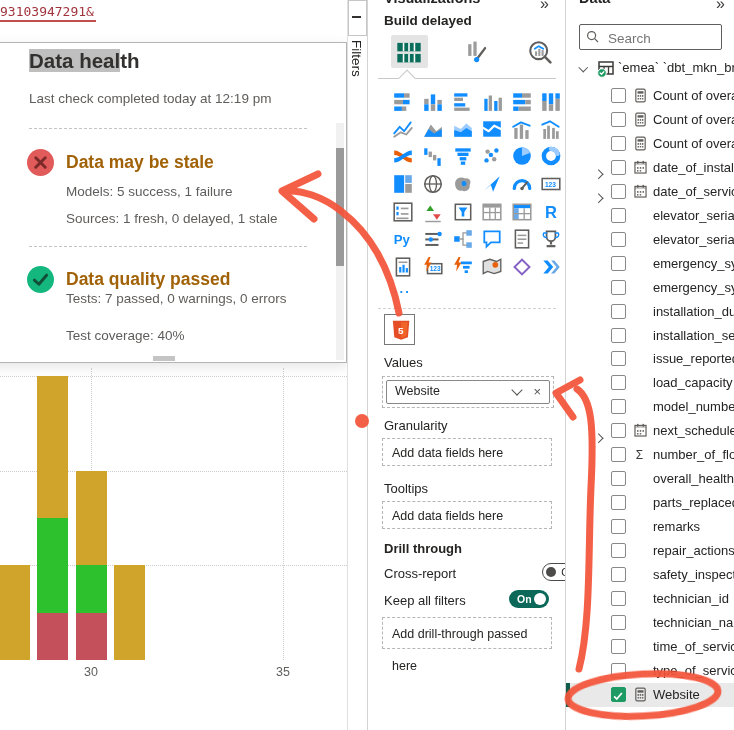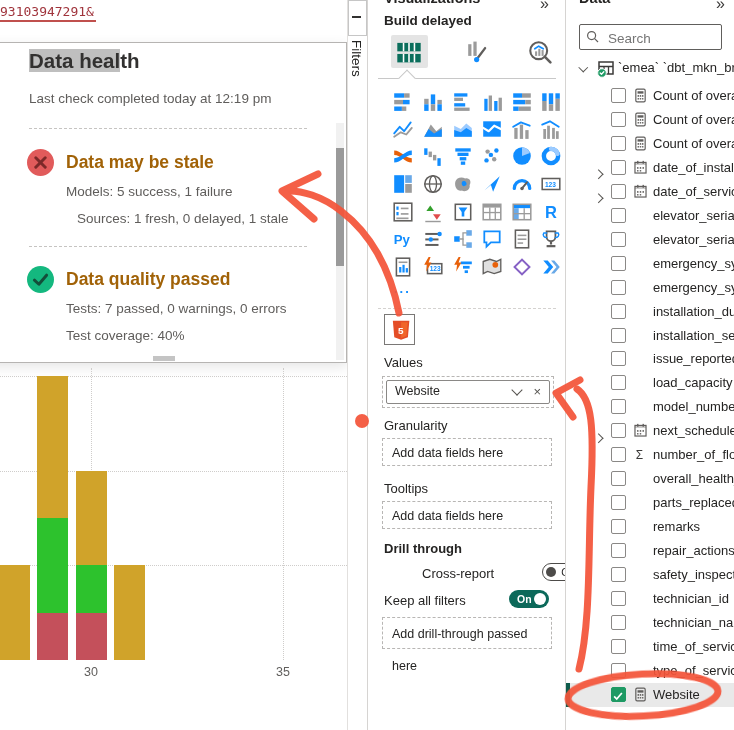--- a/index.html
+++ b/index.html
@@ -88,27 +88,27 @@
     <div class="abs" id="popup-subtitle">Last check completed today at 12:19 pm</div>
     <div class="abs pop-divider" style="top:85px"></div>
     <div id="popup-sections">
         <div class="abs status-icon" style="left:38px;top:106px;"><svg width="27" height="27" viewBox="0 0 20 20">
             <circle cx="10" cy="10" r="10" fill="#e15b5b"></circle>
             <path d="M6.5,6.5 L13.5,13.5" fill="none" stroke="#7c2929" stroke-width="2.2" stroke-linecap="round"></path>
             <path d="M13.5,6.5 L6.5,13.5" fill="none" stroke="#7c2929" stroke-width="2.2" stroke-linecap="round"></path>
           </svg></div>
         <div class="abs status-title" style="left:77px;top:109px;">Data may be stale</div>
         <div class="abs status-line" style="left:77px;top:141px;">Models: 5 success, 1 failure</div>
-        <div class="abs status-line" style="left:88px;top:168px;">Sources: 1 fresh, 0 delayed, 1 stale</div>
+        <div class="abs status-line" style="left:77px;top:168px;">Sources: 1 fresh, 0 delayed, 1 stale</div>
         <div class="abs status-icon" style="left:38px;top:223px;"><svg width="27" height="27" viewBox="0 0 20 20">
             <circle cx="10" cy="10" r="10" fill="#14b87f"></circle>
             <polyline points="5.5,10.5 8.8,13.5 14.5,6.8" fill="none" stroke="#134e3a" stroke-width="2.2" stroke-linecap="round" stroke-linejoin="round"></polyline>
           </svg></div>
         <div class="abs status-title" style="left:77px;top:226px;">Data quality passed</div>
-        <div class="abs status-line" style="left:77px;top:258px;">Tests: 7 passed, 0 warnings, 0 errors</div>
+        <div class="abs status-line" style="left:77px;top:248px;">Tests: 7 passed, 0 warnings, 0 errors</div>
         <div class="abs status-line" style="left:77px;top:285px;">Test coverage: 40%</div>
       </div>
     <div class="abs pop-divider" style="top:203px"></div>
   </div>
   <div class="abs vtrack"></div>
   <div class="abs vthumb"></div>
   <div class="abs hthumb"></div>
 
   <div id="chart">
       <div class="abs hgrid" style="top:565.3px;"></div>
@@ -410,21 +410,21 @@
         <span class="chip-text">Website</span>
         <span class="chev down" id="chip-chev"></span>
         <span id="chip-x">×</span>
       </div>
     </div>
     <div class="abs well-label" style="left:16px;top:418px;">Granularity</div>
     <div class="abs well" style="top:438px;">Add data fields here</div>
     <div class="abs well-label" style="left:16px;top:481px;">Tooltips</div>
     <div class="abs well" style="top:501px;">Add data fields here</div>
     <div class="abs well-label bold" style="left:16px;top:541px;">Drill through</div>
-    <div class="abs well-label" style="left:16px;top:566px;margin-left:38px;">Cross-report</div>
+    <div class="abs well-label" style="left:16px;top:566px;">Cross-report</div>
     <div class="abs toggle off" style="left:141px;top:563px;">
       <span class="dot"></span>
       <span class="t-lab">Off</span>
     </div>
     <div class="abs well-label" style="left:16px;top:593px;">Keep all filters</div>
     <div class="abs toggle on" style="left:141px;top:590px;">
       <span class="t-lab">On</span>
       <span class="dot"></span>
     </div>
     <div class="abs well" style="top:617px;height:32px;line-height:32px;">Add drill-through passed here</div>

